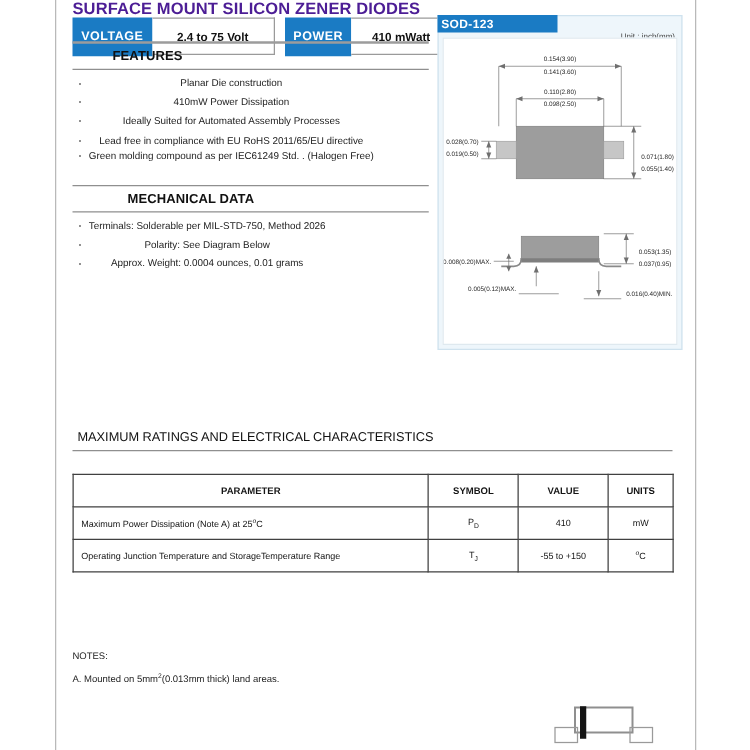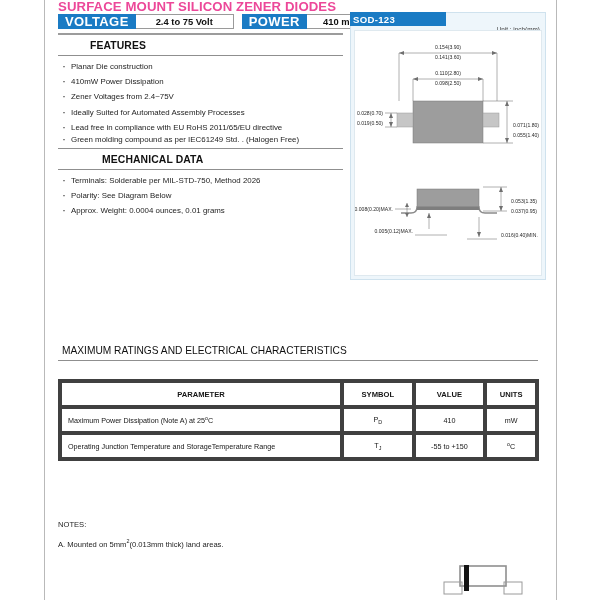--- a/index.html
+++ b/index.html
@@ -15,47 +15,47 @@
     position:absolute;left:0;top:0;width:600px;height:600px;
   }
   
   .rule-left{position:absolute;left:44px;top:0;width:1px;height:600px;background:#b9b9b9;}
   .rule-right{position:absolute;left:556px;top:0;width:1px;height:600px;background:#b9b9b9;}
 
   
   .title{
     position:absolute;left:58px;top:-1px;
     font-size:13.2px;font-weight:bold;letter-spacing:.1px;
-    color:#ec4899;white-space:nowrap;
+    color:#4c1d95;white-space:nowrap;
   }
   .badgebar{position:absolute;left:58px;top:14px;height:15px;display:flex;align-items:stretch;}
   .btag{
-    background:#1a7bc4;color:#fff;font-size:13px;font-weight:bold;
+    background:#1a7bc4;color:#fff;font-size:10px;font-weight:bold;
     letter-spacing:.4px;display:flex;align-items:center;justify-content:center;
-    padding:0 7px;height:15px;box-sizing:border-box;
+    padding:0 7px;height:31px;box-sizing:border-box;
   }
   .bval{
     border:1px solid #9a9a9a;border-left:none;background:#fff;
     font-size:9.4px;font-weight:bold;color:#111;
     display:flex;align-items:center;justify-content:center;
-    height:15px;box-sizing:border-box;padding:0 10px;
+    height:30px;box-sizing:border-box;padding:0 10px;
   }
   .bval.v1{min-width:98px;}
   .bval.v2{min-width:80px;}
   .gap{width:8px;}
 
   .hr-main{position:absolute;left:58px;top:33px;width:285px;height:2px;background:#9c9c9c;}
 
   
   .sechead{
     position:absolute;font-size:10.4px;font-weight:bold;color:#111;letter-spacing:.1px;
   }
   .secrule{position:absolute;height:1px;background:#8f8f8f;}
 
-  .bullets{position:absolute;font-size:7.9px;color:#1d1d1d;}
+  .bullets{position:absolute;font-size:7.9px;color:#1d1d1d;text-align:center;}
   .bullets li{
     list-style:none;position:relative;margin:0 0 6.2px 0;padding-left:9px;white-space:nowrap;
   }
   .bullets li:before{
     content:"\00b7";position:absolute;left:0px;top:-3px;font-size:12px;color:#333;
   }
   ul{margin:0;padding:0;}
 
   
   .pkgpanel{
@@ -77,21 +77,21 @@
 
   
   .ratehead{position:absolute;left:62px;top:345px;font-size:10.2px;font-weight:normal;color:#111;}
   .raterule{position:absolute;left:58px;top:360px;width:480px;height:1px;background:#8f8f8f;}
 
   table.ratings{
     position:absolute;left:58px;top:379px;width:481px;
     border-collapse:collapse;background:#fff;
   }
   table.ratings th, table.ratings td{
-    border:4px solid #404040;
+    border:1px solid #404040;
     font-size:7.2px;font-weight:normal;color:#151515;
     height:26px;padding:0 6px;box-sizing:border-box;
   }
   table.ratings th{font-weight:bold;font-size:7.6px;text-align:center;}
   td.param{text-align:left;}
   td.ctr{text-align:center;}
   .col-p{width:285px;}
   .col-s{width:72px;}
   .col-v{width:72px;}
   .col-u{width:52px;}
@@ -127,21 +127,20 @@
   </div>
 
   <div class="hr-main"></div>
 
   <div class="sechead" style="left:66px;top:40px;margin-left:24px;">FEATURES</div>
   <div class="secrule" style="left:58px;top:55px;width:285px;"></div>
 
   <ul class="bullets" style="left:62px;top:62px;">
     <li>Planar Die construction</li>
     <li>410mW Power Dissipation</li>
-    <li>Zener Voltages from 2.4~75V</li>
     <li>Ideally Suited for Automated Assembly Processes</li>
     <li style="margin-bottom:3.4px;">Lead free in compliance with EU RoHS 2011/65/EU directive</li>
     <li>Green molding compound as per IEC61249 Std. . (Halogen Free)</li>
   </ul>
 
   <div class="secrule" style="left:58px;top:148px;width:285px;"></div>
   <div class="sechead" style="left:66px;top:154px;padding-left:36px;">MECHANICAL DATA</div>
   <div class="secrule" style="left:58px;top:169px;width:285px;"></div>
 
   <ul class="bullets" style="left:62px;top:176px;">

